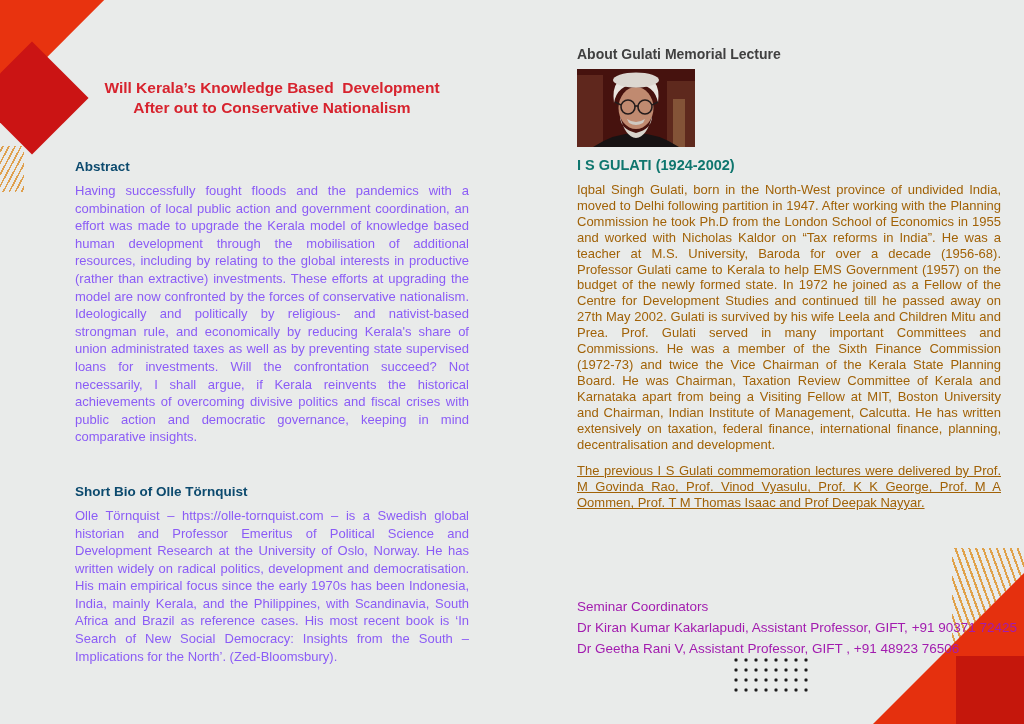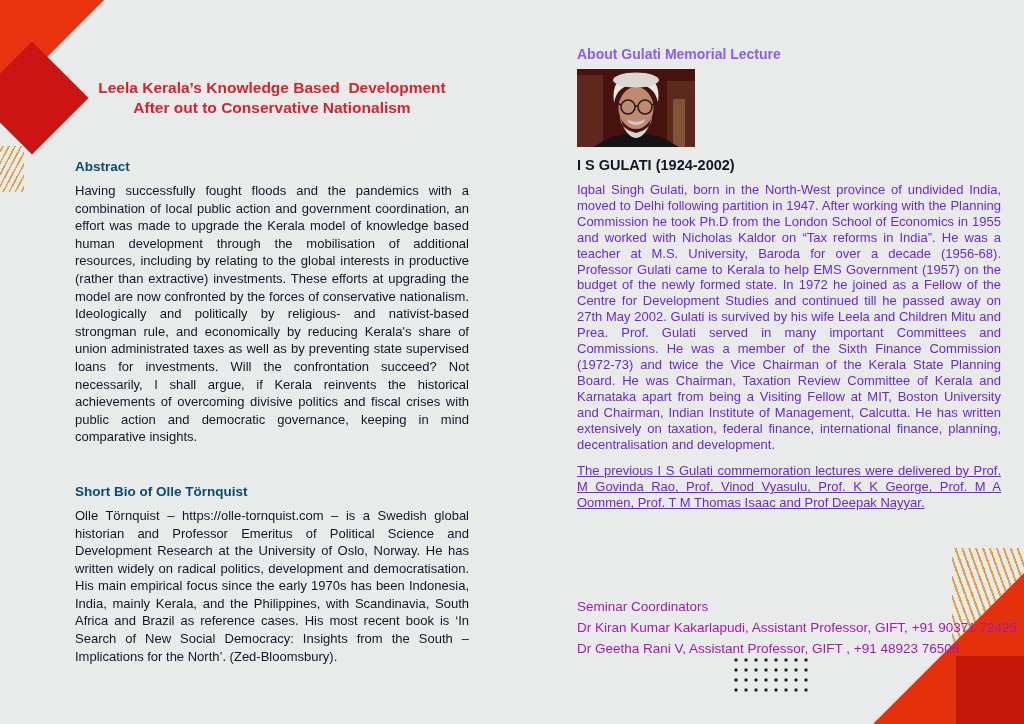--- a/index.html
+++ b/index.html
@@ -52,39 +52,39 @@
     margin: 0; text-align: center;
     color: #d7232e; font-size: 15.5px; font-weight: bold; line-height: 20px;
   }
   .lecture-title span { display: block; white-space: pre-wrap; }
   .sub-heading {
     margin: 0; color: #0c4a6e; font-size: 13.5px; font-weight: bold;
   }
   .abstract-heading { margin-top: 41px; }
   .bio-heading { margin-top: 38px; }
   .body-para {
-    margin: 8px 0 0 0; color: #0f172a; font-size: 13px;
+    margin: 8px 0 0 0; color: #8b5cf6; font-size: 13px;
     line-height: 17.6px; text-align: justify;
   }
 
   
   .right-col {
     position: absolute; left: 577px; top: 46px; width: 424px; z-index: 4;
   }
   .red-heading {
-    margin: 0; color: #8b5cf6; font-size: 14px; font-weight: bold;
+    margin: 0; color: #404040; font-size: 14px; font-weight: bold;
   }
   .name-heading {
-    margin: 10px 0 0 0; color: #0f172a; font-size: 14.5px; font-weight: bold;
+    margin: 10px 0 0 0; color: #0f766e; font-size: 14.5px; font-weight: bold;
   }
   .photo-frame {
     margin-top: 7px; width: 118px; height: 78px; display: block;
   }
   .right-para {
-    margin: 9px 0 0 0; color: #6d28d9; font-size: 13px;
+    margin: 9px 0 0 0; color: #a16207; font-size: 13px;
     line-height: 15.9px; text-align: justify;
   }
   .right-para + .right-para { margin-top: 11px; text-decoration: underline; }
 
   .coordinators {
     position: absolute; left: 577px; top: 596px; z-index: 4;
     color: #a21caf; font-size: 13.5px; line-height: 21px;
   }
   .coordinators div { white-space: pre-wrap; }
 </style>
@@ -96,21 +96,21 @@
   <div class="deco tl-bright"></div>
   <div class="deco tl-dark"></div>
   <div class="deco left-hatch"></div>
   <div class="deco br-hatch"></div>
   <div class="deco br-bright"></div>
   <div class="deco br-dark"></div>
   <div class="deco dot-grid"></div>
 
   <div class="left-col">
     <h1 class="lecture-title">
-      <span>Leela Kerala’s Knowledge Based  Development</span>
+      <span>Will Kerala’s Knowledge Based  Development</span>
       <span>After out to Conservative Nationalism</span>
     </h1>
 
     <h2 class="sub-heading abstract-heading">Abstract</h2>
     <p class="body-para">Having successfully fought floods and the pandemics with a combination of local public action and government coordination, an effort was made to upgrade the Kerala model of knowledge based human development through the mobilisation of additional resources, including by relating to the global interests in productive (rather than extractive) investments. These efforts at upgrading the model are now confronted by the forces of conservative nationalism. Ideologically and politically by religious- and nativist-based strongman rule, and economically by reducing Kerala's share of union administrated taxes as well as by preventing state supervised loans for investments. Will the confrontation succeed? Not necessarily, I shall argue, if Kerala reinvents the historical achievements of overcoming divisive politics and fiscal crises with public action and democratic governance, keeping in mind comparative insights.</p>
 
     <h2 class="sub-heading bio-heading">Short Bio of Olle Törnquist</h2>
     <p class="body-para">Olle Törnquist – https://olle-tornquist.com – is a Swedish global historian and Professor Emeritus of Political Science and Development Research at the University of Oslo, Norway. He has written widely on radical politics, development and democratisation. His main empirical focus since the early 1970s has been Indonesia, India, mainly Kerala, and the Philippines, with Scandinavia, South Africa and Brazil as reference cases. His most recent book is ‘In Search of New Social Democracy: Insights from the South – Implications for the North’. (Zed-Bloomsbury).</p>
   </div>
 

